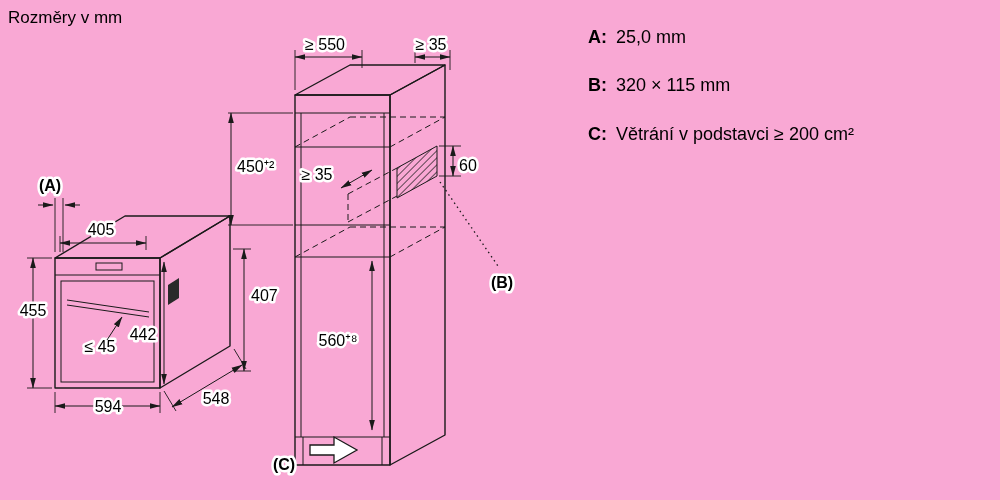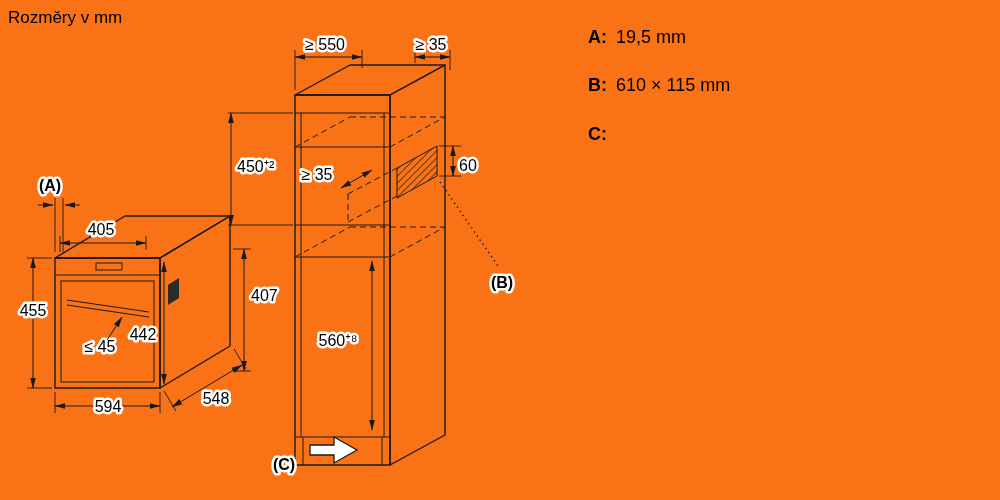--- a/index.html
+++ b/index.html
@@ -1,16 +1,16 @@
 <!DOCTYPE html>
 <html><head>
 <meta charset="utf-8">
 <style>
   html,body{margin:0;padding:0;background:#fff;}
-  .canvas{position:relative;width:1000px;height:500px;background:#f97316;font-family:"Liberation Sans",sans-serif;overflow:hidden;}
+  .canvas{position:relative;width:1000px;height:500px;background:#f9a8d4;font-family:"Liberation Sans",sans-serif;overflow:hidden;}
   .title{position:absolute;left:8px;top:8px;font-size:17px;color:#000;}
   .legend{position:absolute;left:588px;top:26px;font-size:18px;color:#000;line-height:1.3;}
   .legend .row{display:flex;margin-bottom:25px;}
   .legend .key{font-weight:bold;flex:0 0 28px;}
   svg{position:absolute;left:0;top:0;}
   .obj{fill:none;stroke:#1a1a1a;stroke-width:1.4;stroke-linejoin:round;}
   .thin{fill:none;stroke:#1a1a1a;stroke-width:1;}
   .dash{fill:none;stroke:#1a1a1a;stroke-width:1;stroke-dasharray:6 4;}
   .dot{fill:none;stroke:#1a1a1a;stroke-width:1.3;stroke-dasharray:1.5 3.5;}
   .ext{stroke:#1a1a1a;stroke-width:0.9;}
@@ -179,26 +179,27 @@
       <g>
         <polygon points="310,445 334,445 334,437 357,450 334,463 334,455 310,455" fill="#fff" stroke="#1a1a1a" stroke-width="1.3"></polygon>
         <text class="dimtext bold" x="284" y="470" text-anchor="middle">(C)</text>
       </g>
     </g>
   </svg>
 
   <div class="legend">
     <div class="row">
       <span class="key">A:</span>
-      <span>19,5 mm</span>
+      <span>25,0 mm</span>
     </div>
     <div class="row">
       <span class="key">B:</span>
       <span>
-        <div>610 × 115 mm</div>
+        <div>320 × 115 mm</div>
       </span>
     </div>
     <div class="row">
       <span class="key">C:</span>
+      <span>Větrání v podstavci ≥ 200 cm²</span>
     </div>
   </div>
 
 </div>
 
 </body></html>

